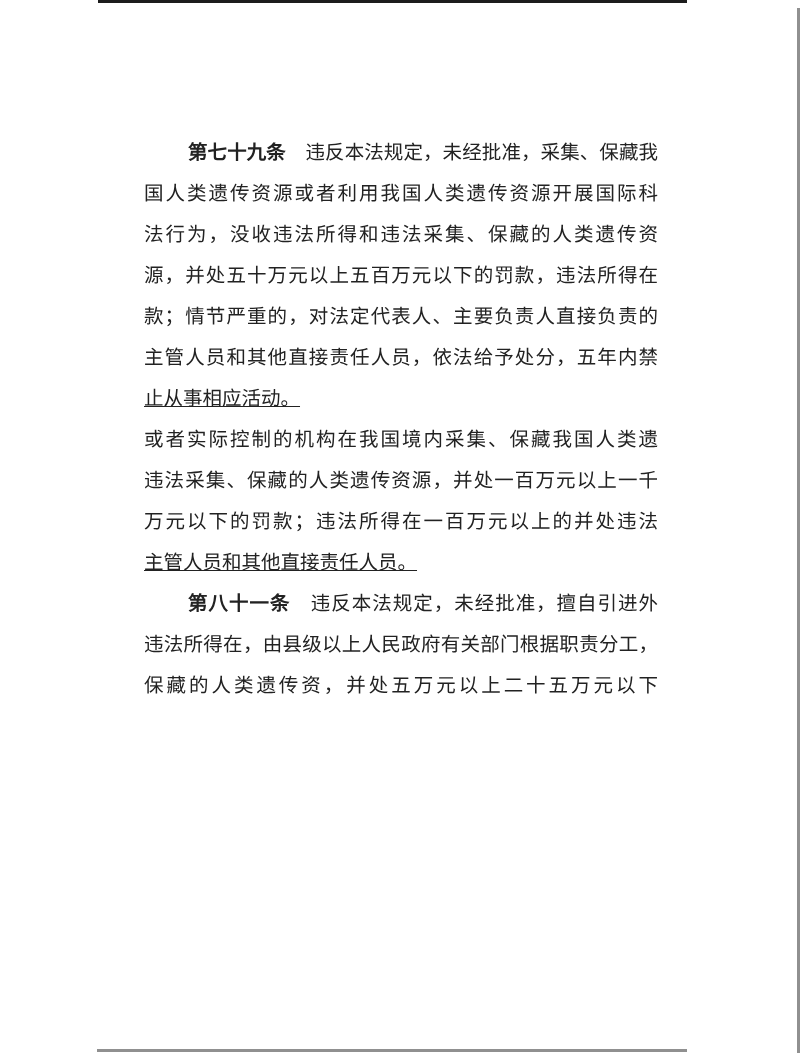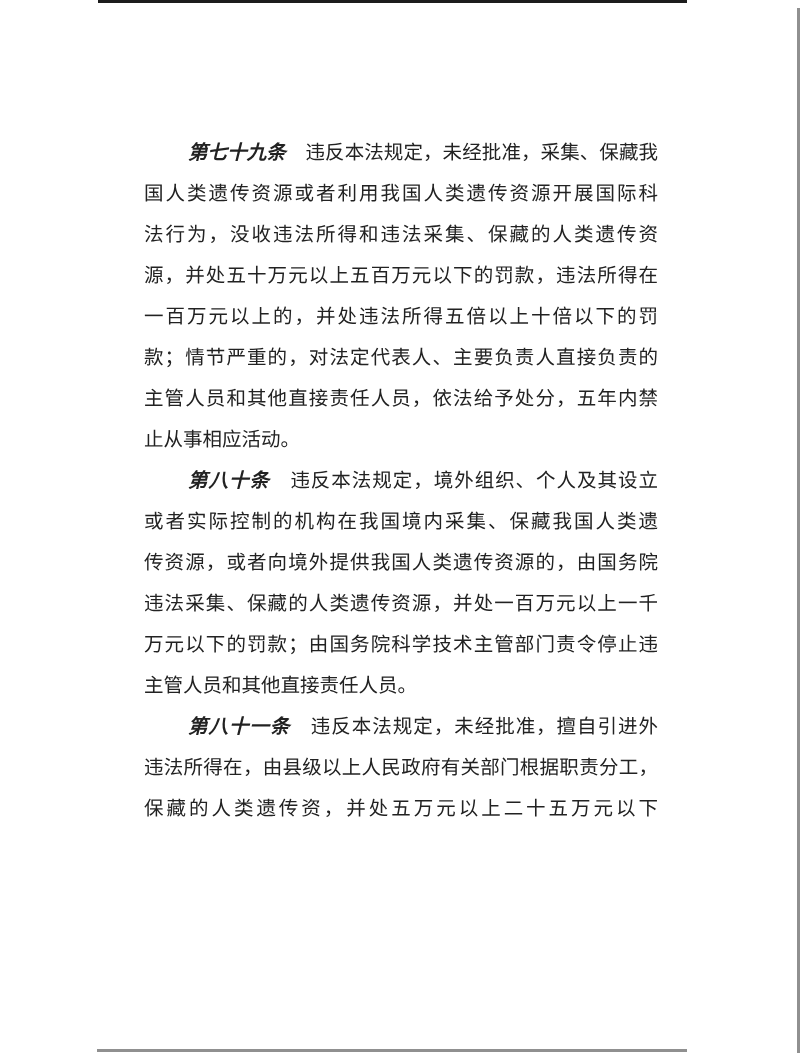--- a/index.html
+++ b/index.html
@@ -39,48 +39,45 @@
   }
   .line{
     height:41px;
     line-height:41px;
     text-align:justify;
     text-align-last:justify;
     overflow:hidden;
   }
   .line.endp{
     text-align-last:left;
+    text-decoration:underline;
   }
   .line.indent{
     text-indent:44px;
   }
   .line b{
     font-weight:bold;
-    font-style:italic;
   }
 </style>
 </head>
 <body>
 
 <div class="page">
   <div class="top-border"></div>
   <div class="textblock" id="textblock">
       <div class="line indent"><b>第七十九条</b><span>　违反本法规定，未经批准，采集、保藏我</span></div>
       <div class="line"><span>国人类遗传资源或者利用我国人类遗传资源开展国际科</span></div>
       <div class="line"><span>法行为，没收违法所得和违法采集、保藏的人类遗传资</span></div>
       <div class="line"><span>源，并处五十万元以上五百万元以下的罚款，违法所得在</span></div>
-      <div class="line"><span>一百万元以上的，并处违法所得五倍以上十倍以下的罚</span></div>
       <div class="line"><span>款；情节严重的，对法定代表人、主要负责人直接负责的</span></div>
       <div class="line"><span>主管人员和其他直接责任人员，依法给予处分，五年内禁</span></div>
       <div class="line endp"><span>止从事相应活动。</span></div>
-      <div class="line indent"><b>第八十条</b><span>　违反本法规定，境外组织、个人及其设立</span></div>
       <div class="line"><span>或者实际控制的机构在我国境内采集、保藏我国人类遗</span></div>
-      <div class="line"><span>传资源，或者向境外提供我国人类遗传资源的，由国务院</span></div>
       <div class="line"><span>违法采集、保藏的人类遗传资源，并处一百万元以上一千</span></div>
-      <div class="line"><span>万元以下的罚款；由国务院科学技术主管部门责令停止违</span></div>
+      <div class="line"><span>万元以下的罚款；违法所得在一百万元以上的并处违法</span></div>
       <div class="line endp"><span>主管人员和其他直接责任人员。</span></div>
       <div class="line indent"><b>第八十一条</b><span>　违反本法规定，未经批准，擅自引进外</span></div>
       <div class="line"><span>违法所得在，由县级以上人民政府有关部门根据职责分工，</span></div>
       <div class="line"><span>保藏的人类遗传资，并处五万元以上二十五万元以下</span></div>
     </div>
   <div class="bottom-shadow"></div>
   <div class="right-shadow"></div>
 </div>
 
 </body></html>

